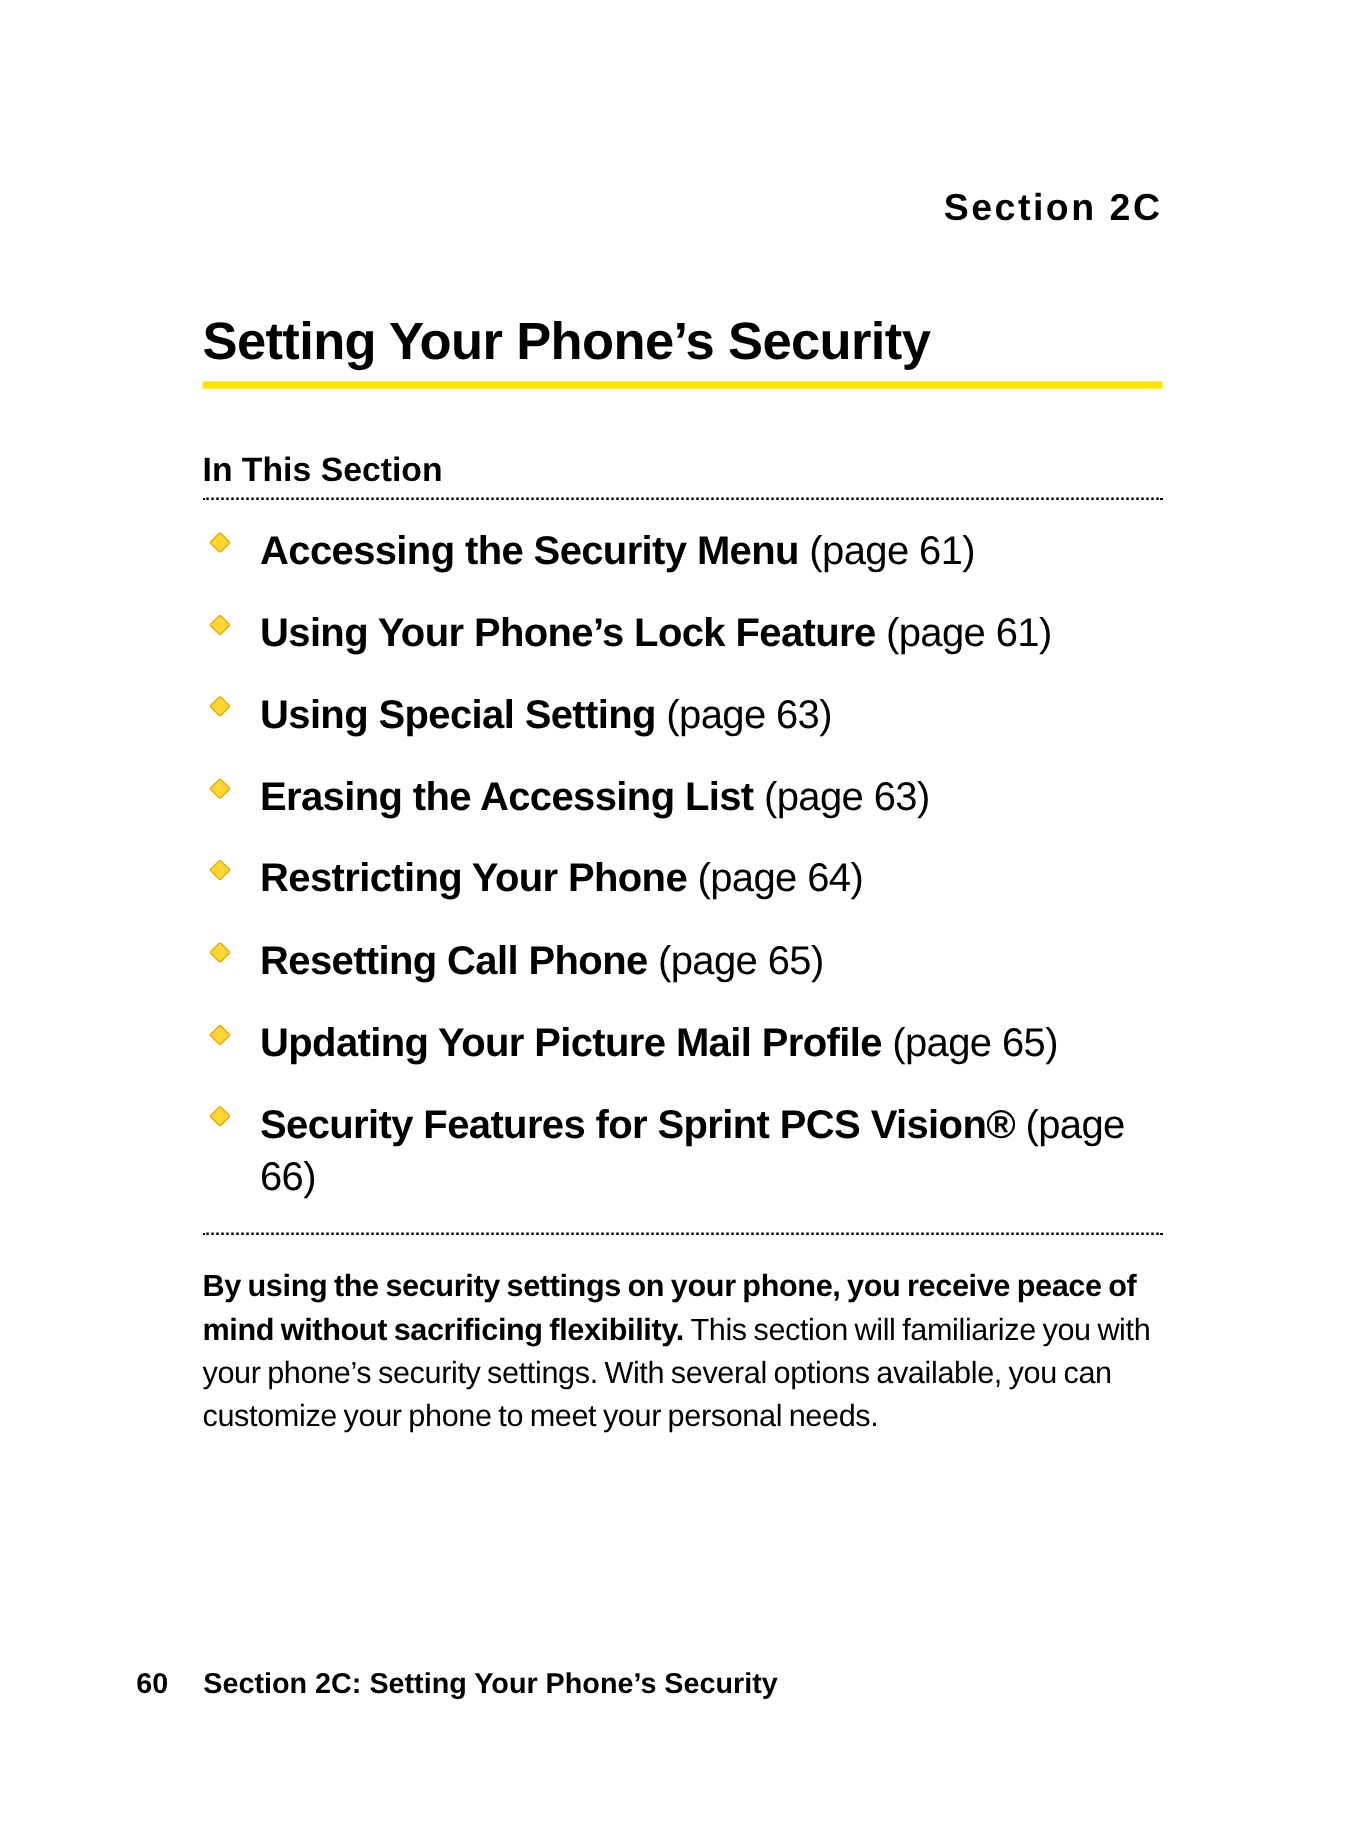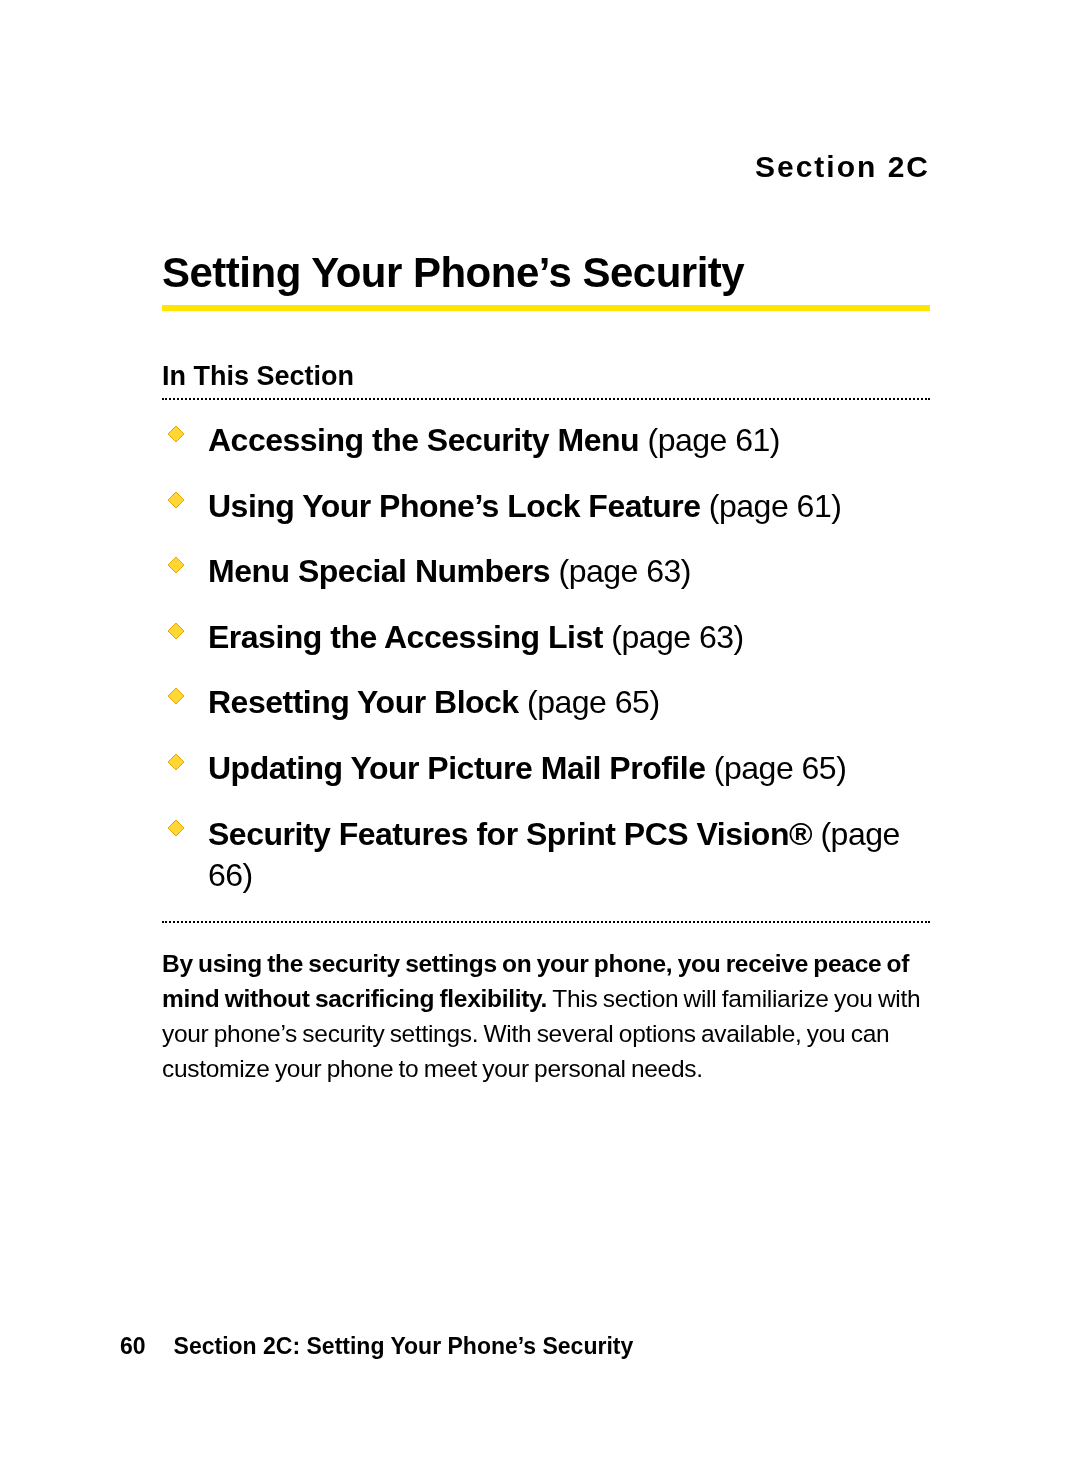--- a/index.html
+++ b/index.html
@@ -73,21 +73,21 @@
   .toc-page { font-weight: 400; }
   .body-para {
     font-size: 24.5px;
     line-height: 1.42;
     letter-spacing: -0.3px;
     word-spacing: -1.2px;
   }
   .body-bold { font-weight: 700; }
   .footer {
     position: absolute;
-    left: 120px;
+    left: 109px;
     bottom: 116px;
     font-size: 23px;
     font-weight: 700;
   }
   .footer-num { margin-right: 28px; }
 </style>
 </head>
 <body>
 
 <div class="page">
@@ -123,21 +123,21 @@
         <span class="toc-page">(page 61)</span>
       </span>
     </li>
     <li>
       <span class="diamond">
         <svg viewBox="0 0 16 16">
             <polygon points="8,0 16,8 8,16 0,8" fill="#ffd633" stroke="#e6a800" stroke-width="1"></polygon>
           </svg>
       </span>
       <span>
-        <span class="toc-title">Menu Special Numbers</span>
+        <span class="toc-title">Using Special Setting</span>
         <span class="toc-page">(page 63)</span>
       </span>
     </li>
     <li>
       <span class="diamond">
         <svg viewBox="0 0 16 16">
             <polygon points="8,0 16,8 8,16 0,8" fill="#ffd633" stroke="#e6a800" stroke-width="1"></polygon>
           </svg>
       </span>
       <span>
@@ -145,21 +145,32 @@
         <span class="toc-page">(page 63)</span>
       </span>
     </li>
     <li>
       <span class="diamond">
         <svg viewBox="0 0 16 16">
             <polygon points="8,0 16,8 8,16 0,8" fill="#ffd633" stroke="#e6a800" stroke-width="1"></polygon>
           </svg>
       </span>
       <span>
-        <span class="toc-title">Resetting Your Block</span>
+        <span class="toc-title">Restricting Your Phone</span>
+        <span class="toc-page">(page 64)</span>
+      </span>
+    </li>
+    <li>
+      <span class="diamond">
+        <svg viewBox="0 0 16 16">
+            <polygon points="8,0 16,8 8,16 0,8" fill="#ffd633" stroke="#e6a800" stroke-width="1"></polygon>
+          </svg>
+      </span>
+      <span>
+        <span class="toc-title">Resetting Call Phone</span>
         <span class="toc-page">(page 65)</span>
       </span>
     </li>
     <li>
       <span class="diamond">
         <svg viewBox="0 0 16 16">
             <polygon points="8,0 16,8 8,16 0,8" fill="#ffd633" stroke="#e6a800" stroke-width="1"></polygon>
           </svg>
       </span>
       <span>

